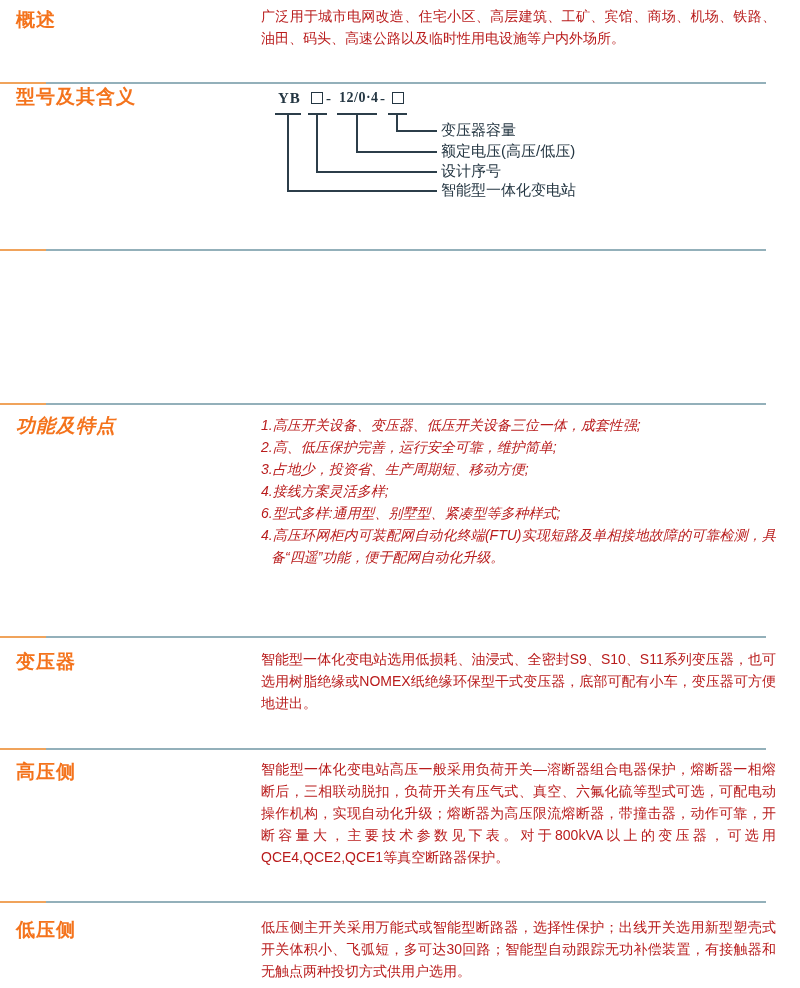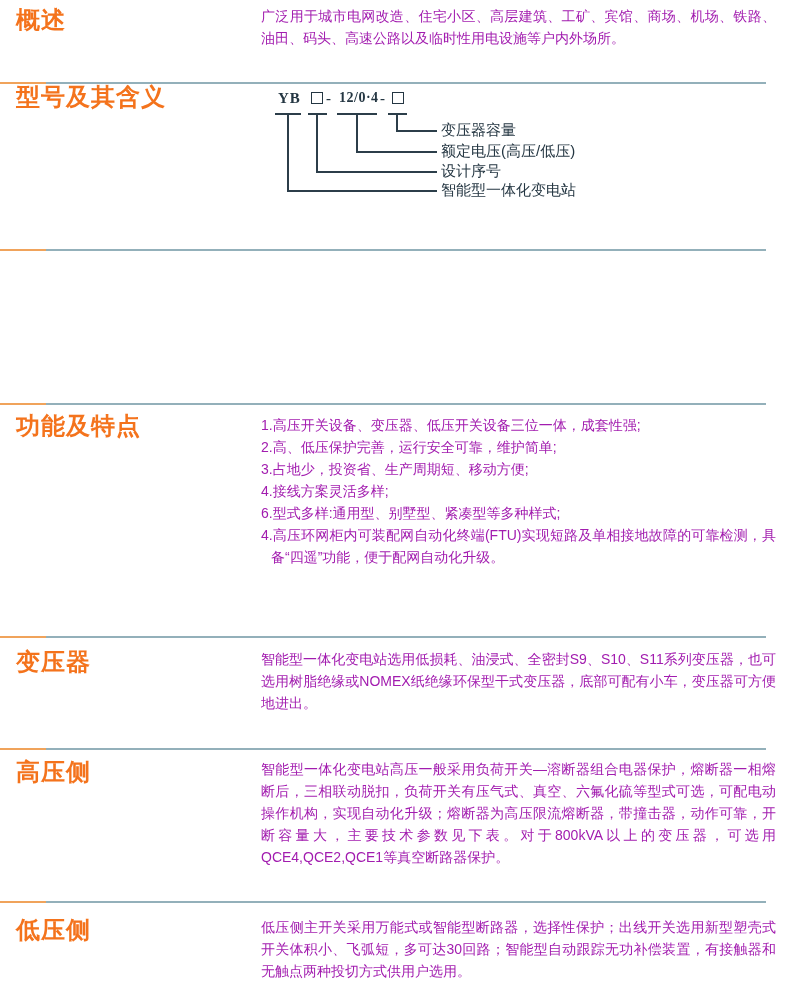--- a/index.html
+++ b/index.html
@@ -8,51 +8,51 @@
     font-family:"Liberation Sans","DejaVu Sans",sans-serif;
     color:#36464c;
   }
   .page { position:absolute; inset:0; background:#ffffff; }
 
   
   .sec { position:absolute; left:0; width:800px; }
   #sec-overview    { top:0;   height:82px;  }
   #sec-model       { top:71px; height:165px;padding-left:20px; }
   #sec-conditions  { top:251px; height:152px; }
-  #sec-features    { top:405px; height:231px; }
+  #sec-features    { top:405px; height:231px;font-style:italic; }
   #sec-transformer { top:638px; height:110px; }
   #sec-hv          { top:750px; height:151px; }
   #sec-lv          { top:903px; height:99px;  }
 
   
   .divider {
     position:absolute; left:0; width:766px; height:2px;
     background:linear-gradient(to right,#f0a35b 0,#f0a35b 46px,#93b0ba 46px,#93b0ba 100%);
   }
   #div1 { top:82px; } #div2 { top:249px; } #div3 { top:403px; }
   #div4 { top:636px; } #div5 { top:748px; } #div6 { top:901px; }
 
   
   .heading {
     position:absolute; left:16px; margin:0;
-    font-size:24px; font-weight:bold; letter-spacing:1px;
+    font-size:19px; font-weight:bold; letter-spacing:1px;
     color:#f4731c; line-height:24px; white-space:nowrap;
   }
   #sec-overview    .heading { top:8px;  }
   #sec-model       .heading { top:14px; }
   #sec-conditions  .heading { top:12px; }
   #sec-features    .heading { top:9px;  }
   #sec-transformer .heading { top:12px; }
   #sec-hv          .heading { top:10px; }
   #sec-lv          .heading { top:15px; }
 
   
   .body {
     position:absolute; left:261px; width:515px; margin:0;
-    font-size:14px; line-height:22px; color:#a21caf;
+    font-size:14px; line-height:22px; color:#b91c1c;
     text-align:justify;
   }
   #sec-overview    .body { top:5px;  }
   #sec-transformer .body { top:10px; }
   #sec-hv          .body { top:8px;  }
   #sec-lv          .body { top:13px; }
 
   ul.body { list-style:none; padding:0; }
   #sec-conditions ul.body { top:10px; }
   #sec-features   ul.body { top:9px;  }

